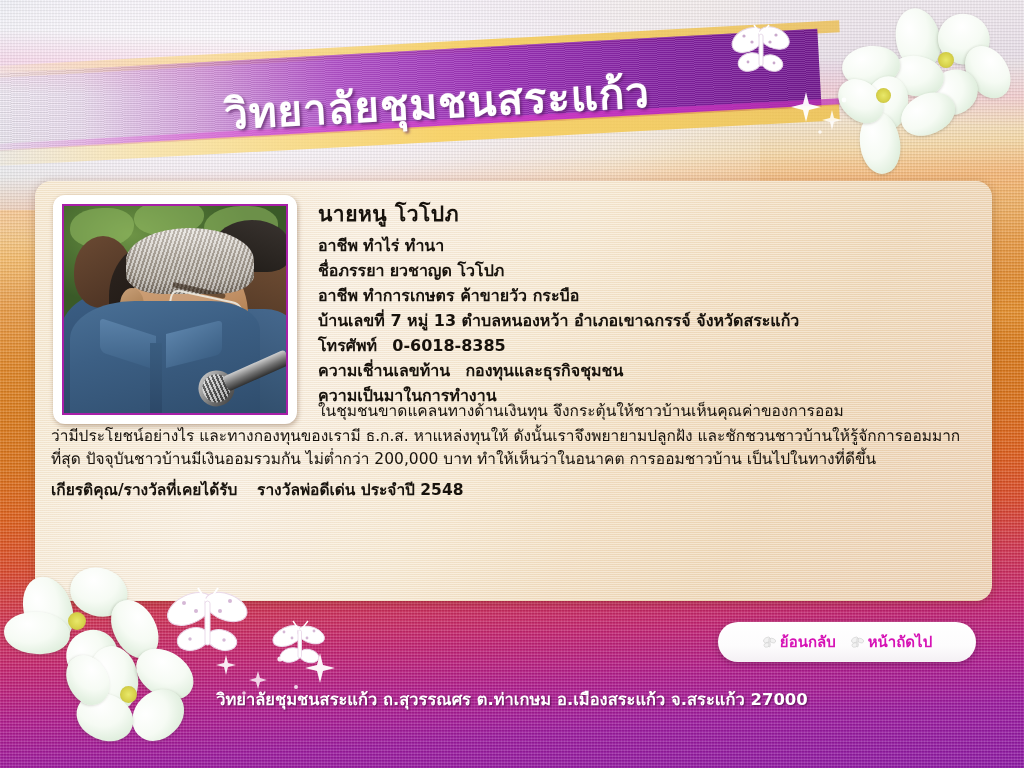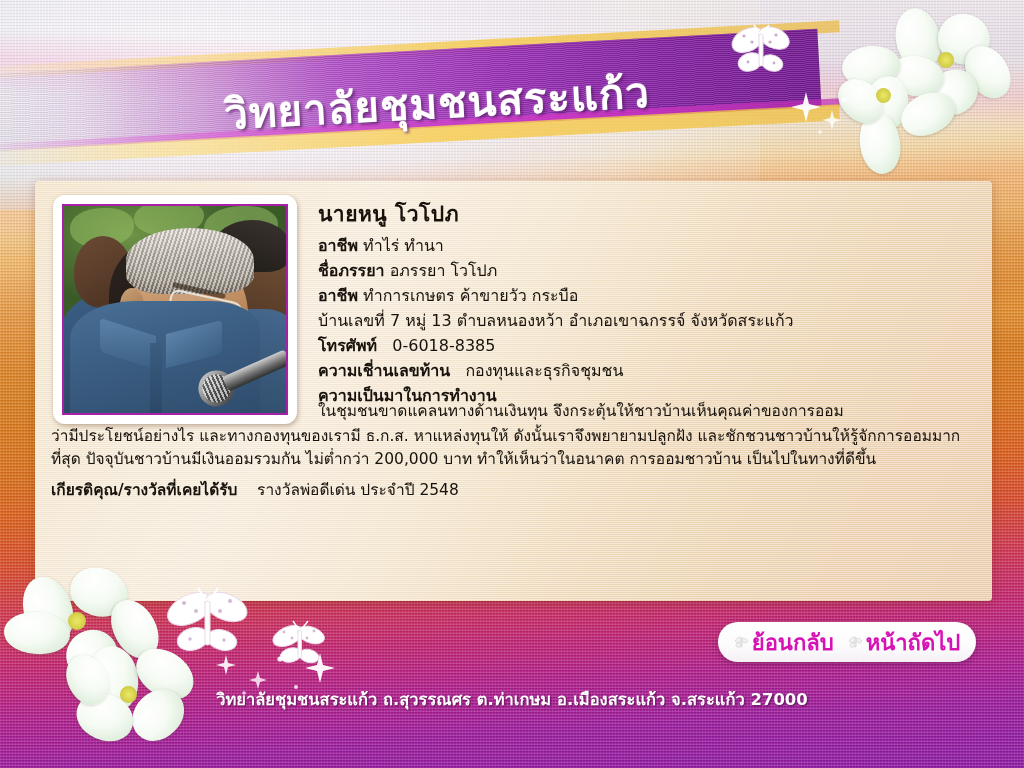--- a/index.html
+++ b/index.html
@@ -136,21 +136,21 @@
     transform: rotate(-3deg);
     white-space: nowrap;
     z-index: 8;
   }
 
   
   .panel {
     position: absolute;
     left: 35px; top: 181px;
     width: 957px; height: 420px;
-    border-radius: 4px;
+    border-radius: 16px;
     background:
       linear-gradient(118deg,
         #f6e9d2 0%,
         #f7ecd8 14%,
         #f9f0e2 30%,
         #f7ead4 48%,
         #f3e0c4 62%,
         #efd9ba 76%,
         #eed5b8 88%,
         #ecd2b4 100%);
@@ -305,21 +305,21 @@
     left: 283px; top: 16px;
     width: 650px;
     color: #17120c;
   }
   .person-name {
     font-size: 21px; font-weight: 700; letter-spacing: .5px;
     margin-bottom: 4px;
   }
   .row { font-size: 16px; line-height: 1.44; margin-bottom: 2px; white-space: nowrap; }
   .lbl { font-weight: 700; }
-  .val { font-weight: 400; }
+  .val { font-weight: 700; }
 
   .para-zone {
     position: absolute;
     left: 16px; top: 242px;
     width: 925px;
     font-size: 15.5px;
     line-height: 1.46;
     color: #17120c;
   }
   .para-first {
@@ -337,21 +337,21 @@
     width: 258px; height: 40px;
     background: linear-gradient(180deg,#ffffff 0%, #fdfcfd 60%, #f4f0f4 100%);
     border-radius: 20px;
     box-shadow: 0 2px 6px rgba(60,10,50,.35);
     display: flex; align-items: center; justify-content: center;
     gap: 6px;
     z-index: 14;
   }
   .navbtn {
     display: flex; align-items: center; gap: 3px;
-    font-size: 22px; font-weight: 700;
+    font-size: 15px; font-weight: 700;
     color: #d612b5;
     text-shadow: 0 1px 0 rgba(255,255,255,.9);
     cursor: pointer;
     padding: 2px 4px;
   }
   .nav-fly { width: 15px; height: 15px; flex: none; }
 
   
   .footer {
     position: absolute;
@@ -484,21 +484,21 @@
       <div class="info">
         <div class="person-name">นายหนู  โวโปภ</div>
 
         <div class="row">
           <span class="lbl">อาชีพ</span>
           <span class="val">ทำไร่ ทำนา</span>
         </div>
 
         <div class="row">
           <span class="lbl">ชื่อภรรยา</span>
-          <span class="val">อภรรยา  โวโปภ</span>
+          <span class="val">ยวชาญด  โวโปภ</span>
         </div>
 
         <div class="row">
           <span class="lbl">อาชีพ</span>
           <span class="val">ทำการเกษตร  ค้าขายวัว  กระบือ</span>
         </div>
 
 
         <div class="row">
           <span class="val">บ้านเลขที่ 7  หมู่ 13  ตำบลหนองหว้า   อำเภอเขาฉกรรจ์   จังหวัดสระแก้ว</span>

